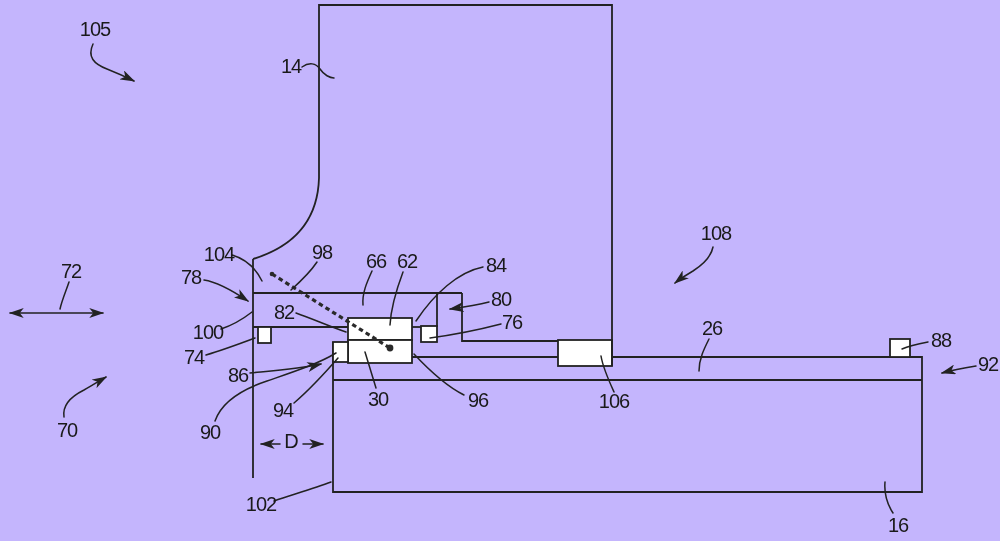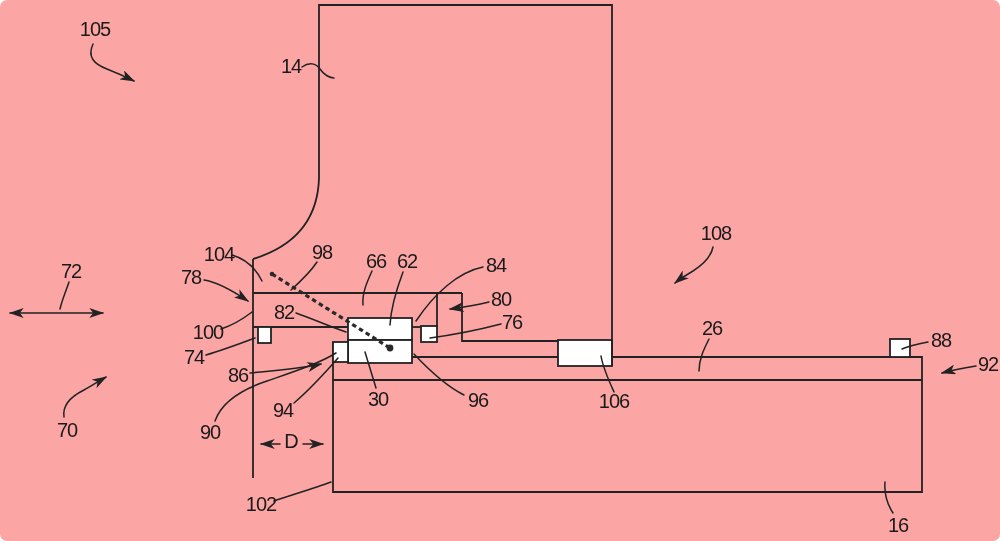--- a/index.html
+++ b/index.html
@@ -1,17 +1,17 @@
 <!DOCTYPE html>
 <html><head>
 <meta charset="utf-8">
 <style>
   html,body{margin:0;padding:0;background:#ffffff;}
-  #stage{position:relative;width:1000px;height:541px;background:#fca5a5;overflow:hidden;
-         font-family:"Liberation Sans", sans-serif;border-radius:7px;}
+  #stage{position:relative;width:1000px;height:541px;background:#c4b5fd;overflow:hidden;
+         font-family:"Liberation Sans", sans-serif;}
   svg{display:block;}
   .outline{fill:none;stroke:#222222;stroke-width:1.8;stroke-linejoin:miter;}
   .whitebox{fill:#ffffff;stroke:#222222;stroke-width:1.8;}
   .leader{fill:none;stroke:#222222;stroke-width:1.5;stroke-linecap:round;}
   .weld{fill:none;stroke:#2a2a2a;stroke-width:3.2;stroke-dasharray:4.5 3.4;}
   .dot{fill:#2a2a2a;stroke:none;}
   text.ref{font-family:"Liberation Sans", sans-serif;font-size:20px;letter-spacing:-1px;
            fill:#1a1a1a;text-anchor:middle;}
   .ahead{fill:#222222;stroke:none;}
 </style>

